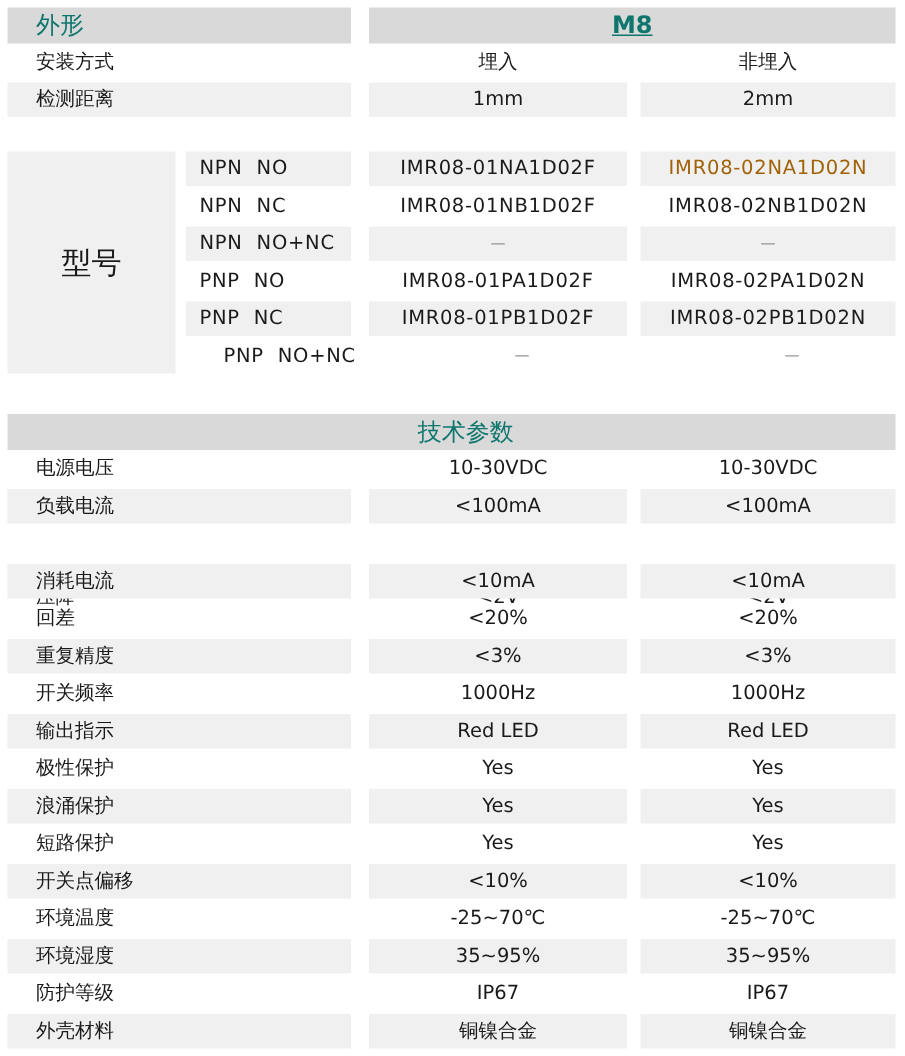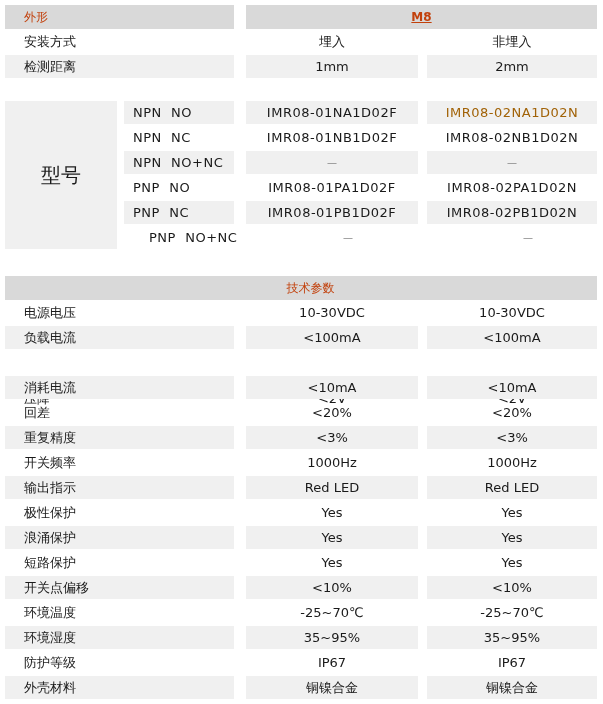--- a/index.html
+++ b/index.html
@@ -1,19 +1,19 @@
 <!DOCTYPE html>
 <html><head>
   <meta charset="utf-8">
   <style>
     html, body { margin: 0; padding: 0; background: #ffffff; }
     body { width: 603px; height: 704px; position: relative; overflow: hidden;
            font-family: "DejaVu Sans", "Liberation Sans", sans-serif; color: #1a1a1a; }
     .abs { position: absolute; box-sizing: border-box; }
-    .hdr { background: #d9d9d9; color: #c2410c; font-size: 12px; height: 24px; line-height: 24px; }
+    .hdr { background: #d9d9d9; color: #0f766e; font-size: 16px; height: 24px; line-height: 24px; }
     .hdr.left { padding-left: 19px; }
     .hdr.center { text-align: center; font-weight: bold; text-decoration: underline; }
     .row { height: 25px; }
     .cell { position: absolute; top: 0; height: 23px; line-height: 23px; font-size: 13px; box-sizing: border-box; }
     .shade { background: #f0f0f0; }
     .label { padding-left: 19px; }
     .val { text-align: center; }
     .c1 { left: 5px; width: 229px; }
     .c2 { left: 246px; width: 172px; }
     .c3 { left: 427px; width: 170px; }

